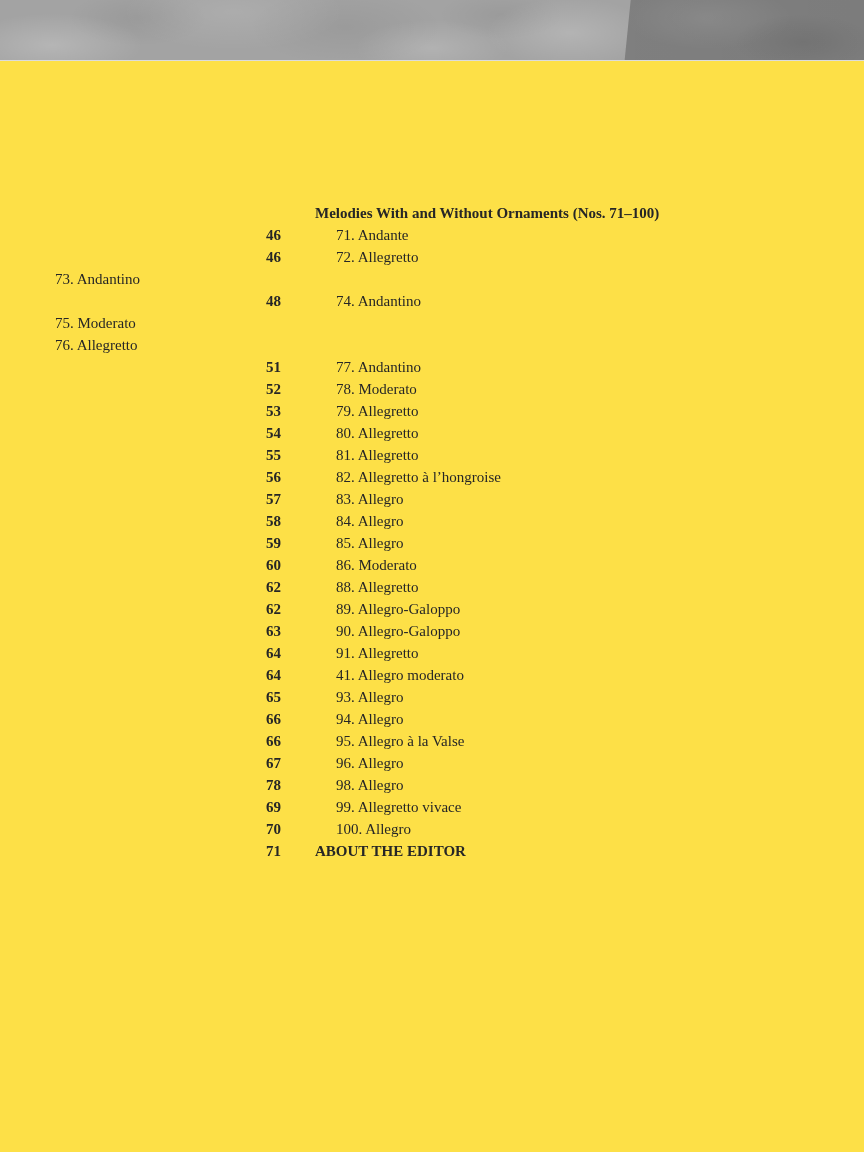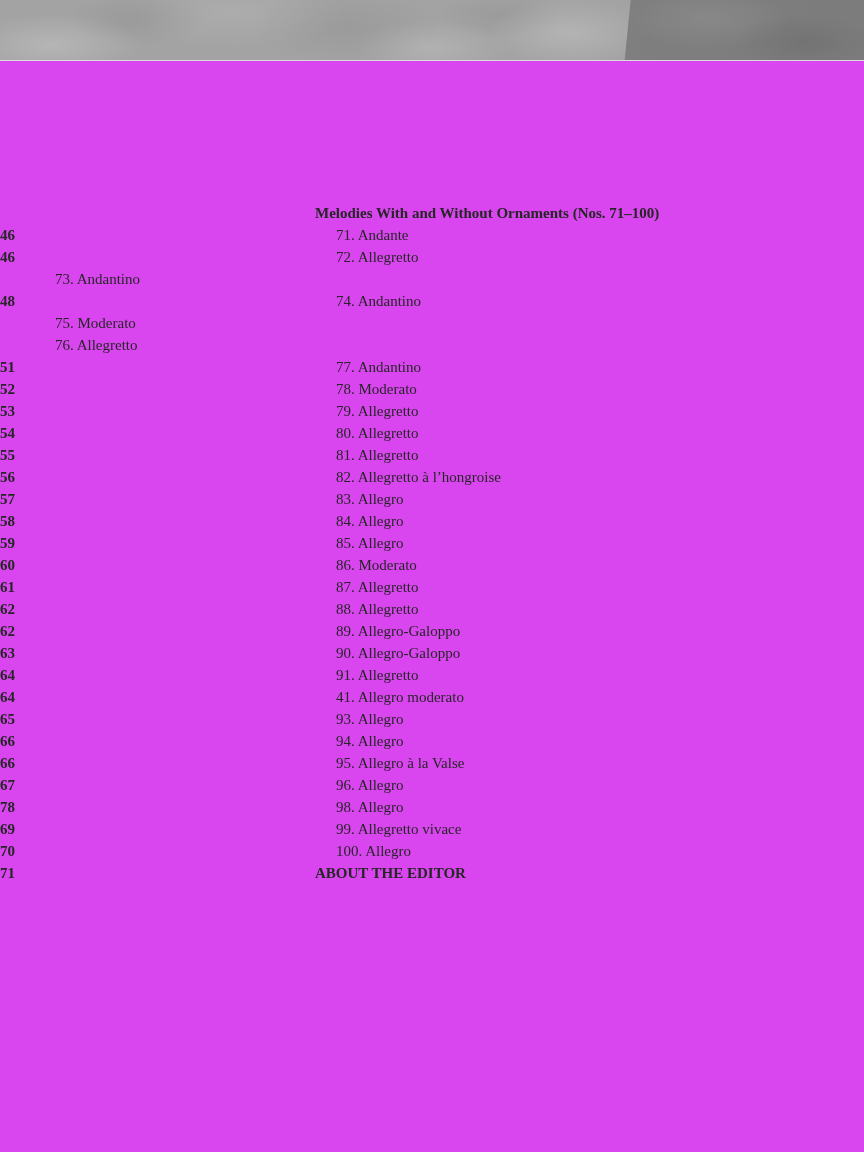--- a/index.html
+++ b/index.html
@@ -4,21 +4,21 @@
 <style>
   html, body {
     margin: 0;
     padding: 0;
     background: #ffffff;
   }
   .page {
     position: relative;
     width: 864px;
     height: 1152px;
-    background: #d946ef;
+    background: #fde047;
     overflow: hidden;
     font-family: "Liberation Serif", "DejaVu Serif", serif;
     color: #262626;
   }
   
   .banner {
     position: absolute;
     top: 0; left: 0;
     width: 864px;
     height: 60px;
@@ -52,21 +52,21 @@
     font-size: 15px;
   }
   .row {
     display: flex;
     height: 22px;
     line-height: 22px;
     white-space: nowrap;
   }
   .num {
     width: 281px;
-    text-align: left;
+    text-align: right;
     font-weight: 700;
     flex: 0 0 auto;
   }
   .label {
     padding-left: 55px;
   }
   .heading-row .label,
   .about-row .label {
     padding-left: 34px;
     font-weight: 700;
@@ -144,24 +144,20 @@
         </div>
         <div class="row">
           <span class="num">59</span>
           <span class="label">85. Allegro</span>
         </div>
         <div class="row">
           <span class="num">60</span>
           <span class="label">86. Moderato</span>
         </div>
         <div class="row">
-          <span class="num">61</span>
-          <span class="label">87. Allegretto</span>
-        </div>
-        <div class="row">
           <span class="num">62</span>
           <span class="label">88. Allegretto</span>
         </div>
         <div class="row">
           <span class="num">62</span>
           <span class="label">89. Allegro-Galoppo</span>
         </div>
         <div class="row">
           <span class="num">63</span>
           <span class="label">90. Allegro-Galoppo</span>

